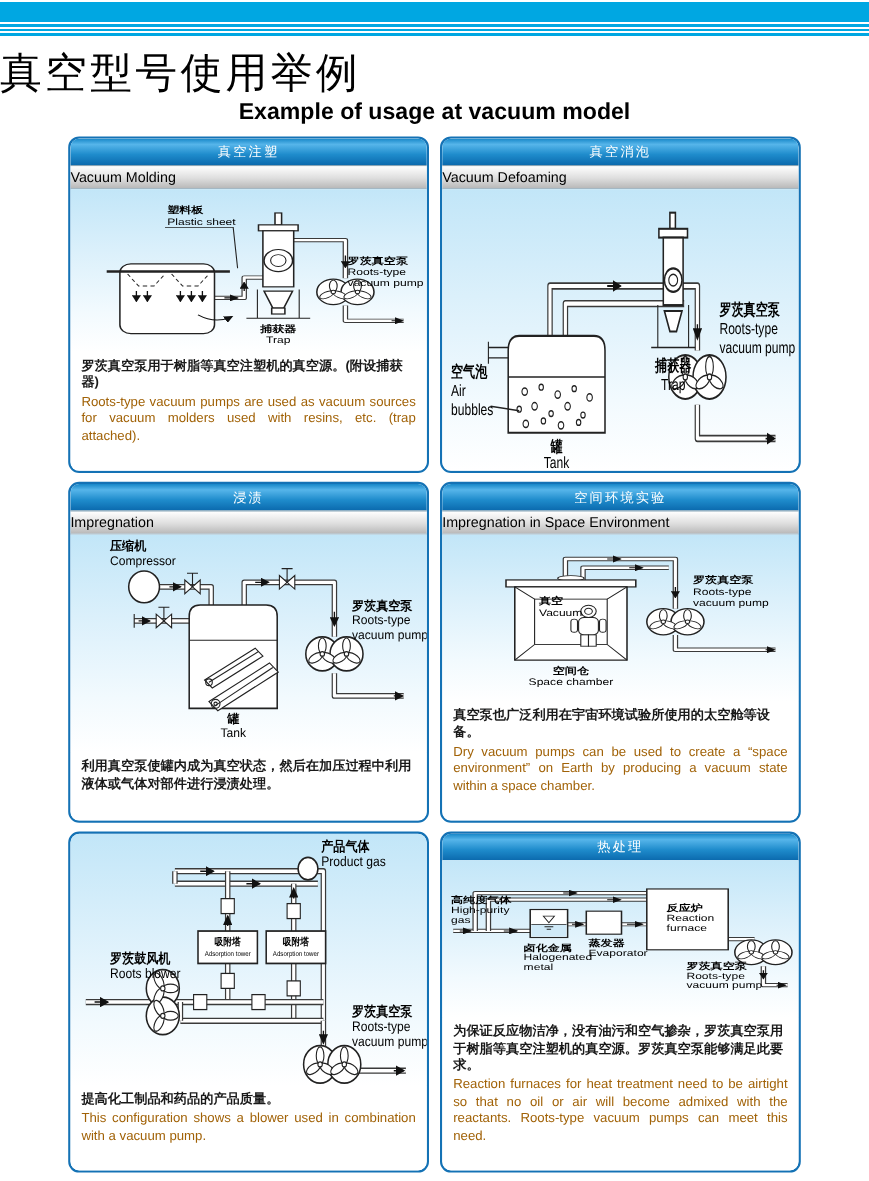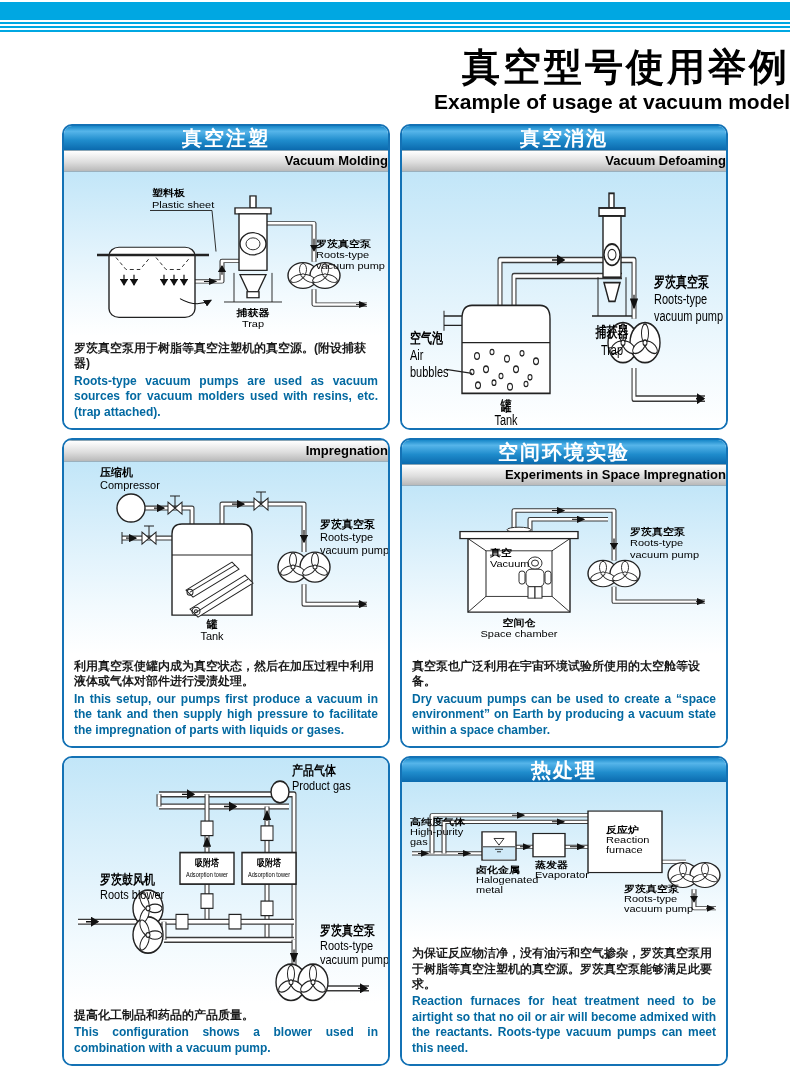--- a/index.html
+++ b/index.html
@@ -18,48 +18,48 @@
       #fff 0,#fff 2px,
       var(--band) 2px,var(--band) 20px,
       #fff 20px,#fff 22px,
       var(--band) 22px,var(--band) 24.5px,
       #fff 24.5px,#fff 26px,
       var(--band) 26px,var(--band) 28.5px,
       #fff 28.5px,#fff 30px,
       var(--band) 30px,var(--band) 32.5px,
       #fff 32.5px,#fff 35px);
   }
-  h1.title{margin:13px 0 0;text-align:right;font-size:38px;font-weight:700;letter-spacing:3px;line-height:1.05;color:#000}
-  h2.subtitle{margin:2px 0 0;text-align:right;font-size:21px;font-weight:bold;color:#000}
+  h1.title{margin:13px 0 0;text-align:left;font-size:38px;font-weight:400;letter-spacing:3px;line-height:1.05;color:#000}
+  h2.subtitle{margin:2px 0 0;text-align:center;font-size:21px;font-weight:bold;color:#000}
   .grid{
     width:666px;margin:10px auto 0;display:grid;
     grid-template-columns:328px 328px;grid-template-rows:306px 310px 310px;
     gap:8px 10px;
   }
   .panel{
     border:2px solid var(--border);border-radius:10px;overflow:hidden;
     display:flex;flex-direction:column;background:#fff;
   }
   .hcn{
     flex:0 0 24px;line-height:24px;text-align:center;color:#fff;
-    font-size:20px;font-weight:bold;letter-spacing:2px;
+    font-size:12px;font-weight:normal;letter-spacing:2px;
     background:linear-gradient(180deg,#1787c8 0%,var(--hdr-top) 22%,var(--hdr-mid) 60%,var(--hdr-bot) 100%);
   }
   .hen{
-    flex:0 0 20px;line-height:20px;text-align:right;color:#000;
-    font-size:13px;font-weight:bold;
+    flex:0 0 20px;line-height:20px;text-align:left;color:#000;
+    font-size:13px;font-weight:normal;
     background:linear-gradient(180deg,#ffffff,#dedede 55%,#b9b9b9);
     border-top:1px solid #8aa5b5;border-bottom:1px solid #9ab0bd;
   }
   .diag{flex:1 1 auto;position:relative;background:linear-gradient(180deg,var(--diag-top) 0%,#dbf0fb 38%,#f2fafe 75%,#ffffff 100%)}
   .diag svg{position:absolute;inset:0;width:100%;height:100%;display:block}
-  .desc{flex:0 0 auto;background:#fff;padding:5px 10px 8px}
+  .desc{flex:0 0 auto;background:#fff;padding:5px 10px 24px}
   .desc p{margin:0;font-size:12px;line-height:1.28}
   .dcn{font-weight:600;color:#1a1a1a;margin-bottom:2px !important}
-  .den{font-weight:700;color:#0369a1;text-align:justify}
+  .den{font-weight:400;color:#a16207;text-align:justify}
   
   .vessel{fill:#fff;stroke:#222;stroke-width:1.4}
   .thin{fill:none;stroke:#222;stroke-width:1}
   .thinw{fill:#fff;stroke:#222;stroke-width:1}
   .dash{fill:none;stroke:#222;stroke-width:1;stroke-dasharray:4 3}
   .pipe{fill:none;stroke:#3a3a3a;stroke-width:5;stroke-linejoin:round}
   .pipe2{fill:none;stroke:#fff;stroke-width:2.8;stroke-linejoin:round}
   .flow{fill:none;stroke:#111;stroke-width:1.2}
   .liq{fill:#cfe9f7;stroke:none}
   text{fill:#000}
@@ -215,20 +215,21 @@
         <text x="104" y="179" class="lcn ctr">罐</text>
         <text x="104" y="190" class="len ctr">Tank</text>
         <text x="252" y="86" class="lcn">罗茨真空泵</text>
         <text x="252" y="99" class="len">Roots-type</text>
         <text x="252" y="112" class="len">vacuum pump</text>
       </svg>
     </div>
   </section>
 
   <section class="panel">
+    <div class="hcn">浸渍</div>
     <div class="hen">Impregnation</div>
     <div class="diag">
       <svg viewBox="0 0 324 192" preserveAspectRatio="none">
         <g>
           <path class="pipe" d="M81,46 H128 V62"></path>
             <path class="pipe2" d="M81,46 H128 V62"></path>
           <path class="pipe" d="M158,62 V42 H240 V90"></path>
             <path class="pipe2" d="M158,62 V42 H240 V90"></path>
           <path class="pipe" d="M58,76 H108"></path>
             <path class="pipe2" d="M58,76 H108"></path>
@@ -271,27 +272,26 @@
         <text x="36" y="27" class="len">Compressor</text>
         <text x="148" y="166" class="lcn ctr">罐</text>
         <text x="148" y="178" class="len ctr">Tank</text>
         <text x="256" y="66" class="lcn">罗茨真空泵</text>
         <text x="256" y="79" class="len">Roots-type</text>
         <text x="256" y="92" class="len">vacuum pump</text>
       </svg>
     </div>
     <div class="desc">
       <p class="dcn">利用真空泵使罐内成为真空状态，然后在加压过程中利用液体或气体对部件进行浸渍处理。</p>
-      <p class="den">In this setup, our pumps first produce a vacuum in the tank and then supply high pressure to facilitate the impregnation of parts with liquids or gases.</p>
     </div>
   </section>
 
   <section class="panel">
     <div class="hcn">空间环境实验</div>
-    <div class="hen">Experiments in Space Impregnation</div>
+    <div class="hen">Impregnation in Space Environment</div>
     <div class="diag">
       <svg viewBox="0 0 324 192" preserveAspectRatio="none">
         <g>
           <path class="pipe" d="M112,52 V28 H212 V85"></path>
             <path class="pipe2" d="M112,52 V28 H212 V85"></path>
           <path class="pipe" d="M128,52 V38 H206"></path>
             <path class="pipe2" d="M128,52 V38 H206"></path>
           <path class="pipe" d="M212,115 V132 H303"></path>
             <path class="pipe2" d="M212,115 V132 H303"></path>
         </g>

